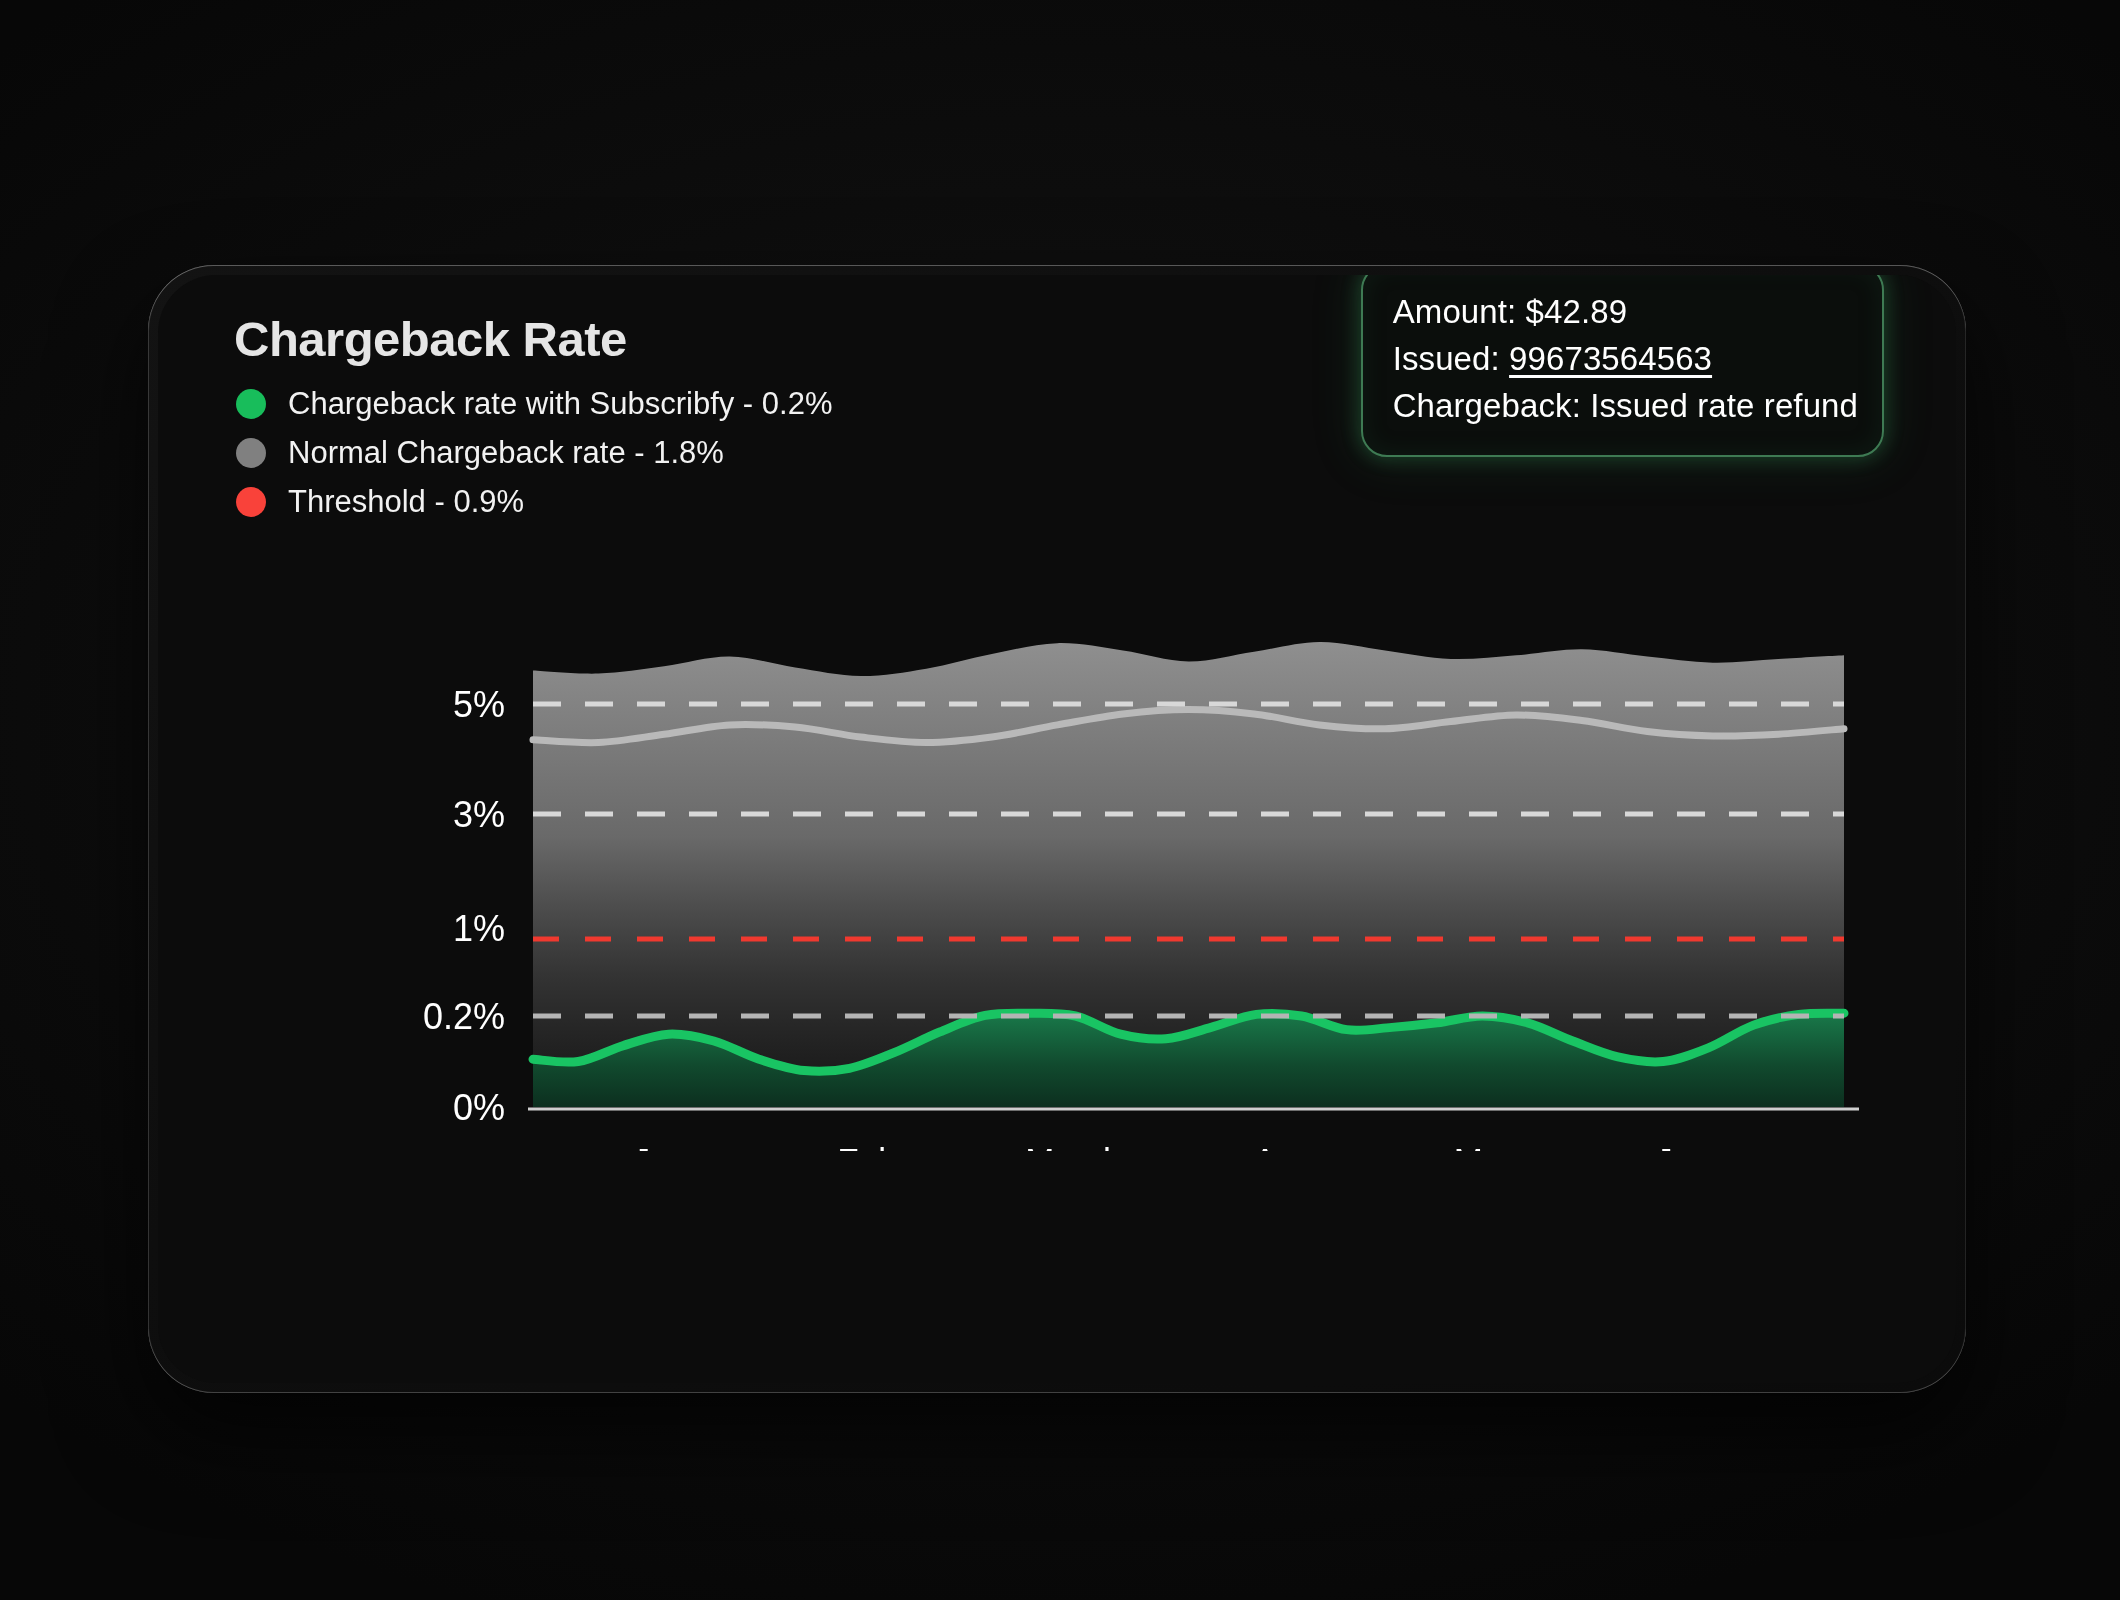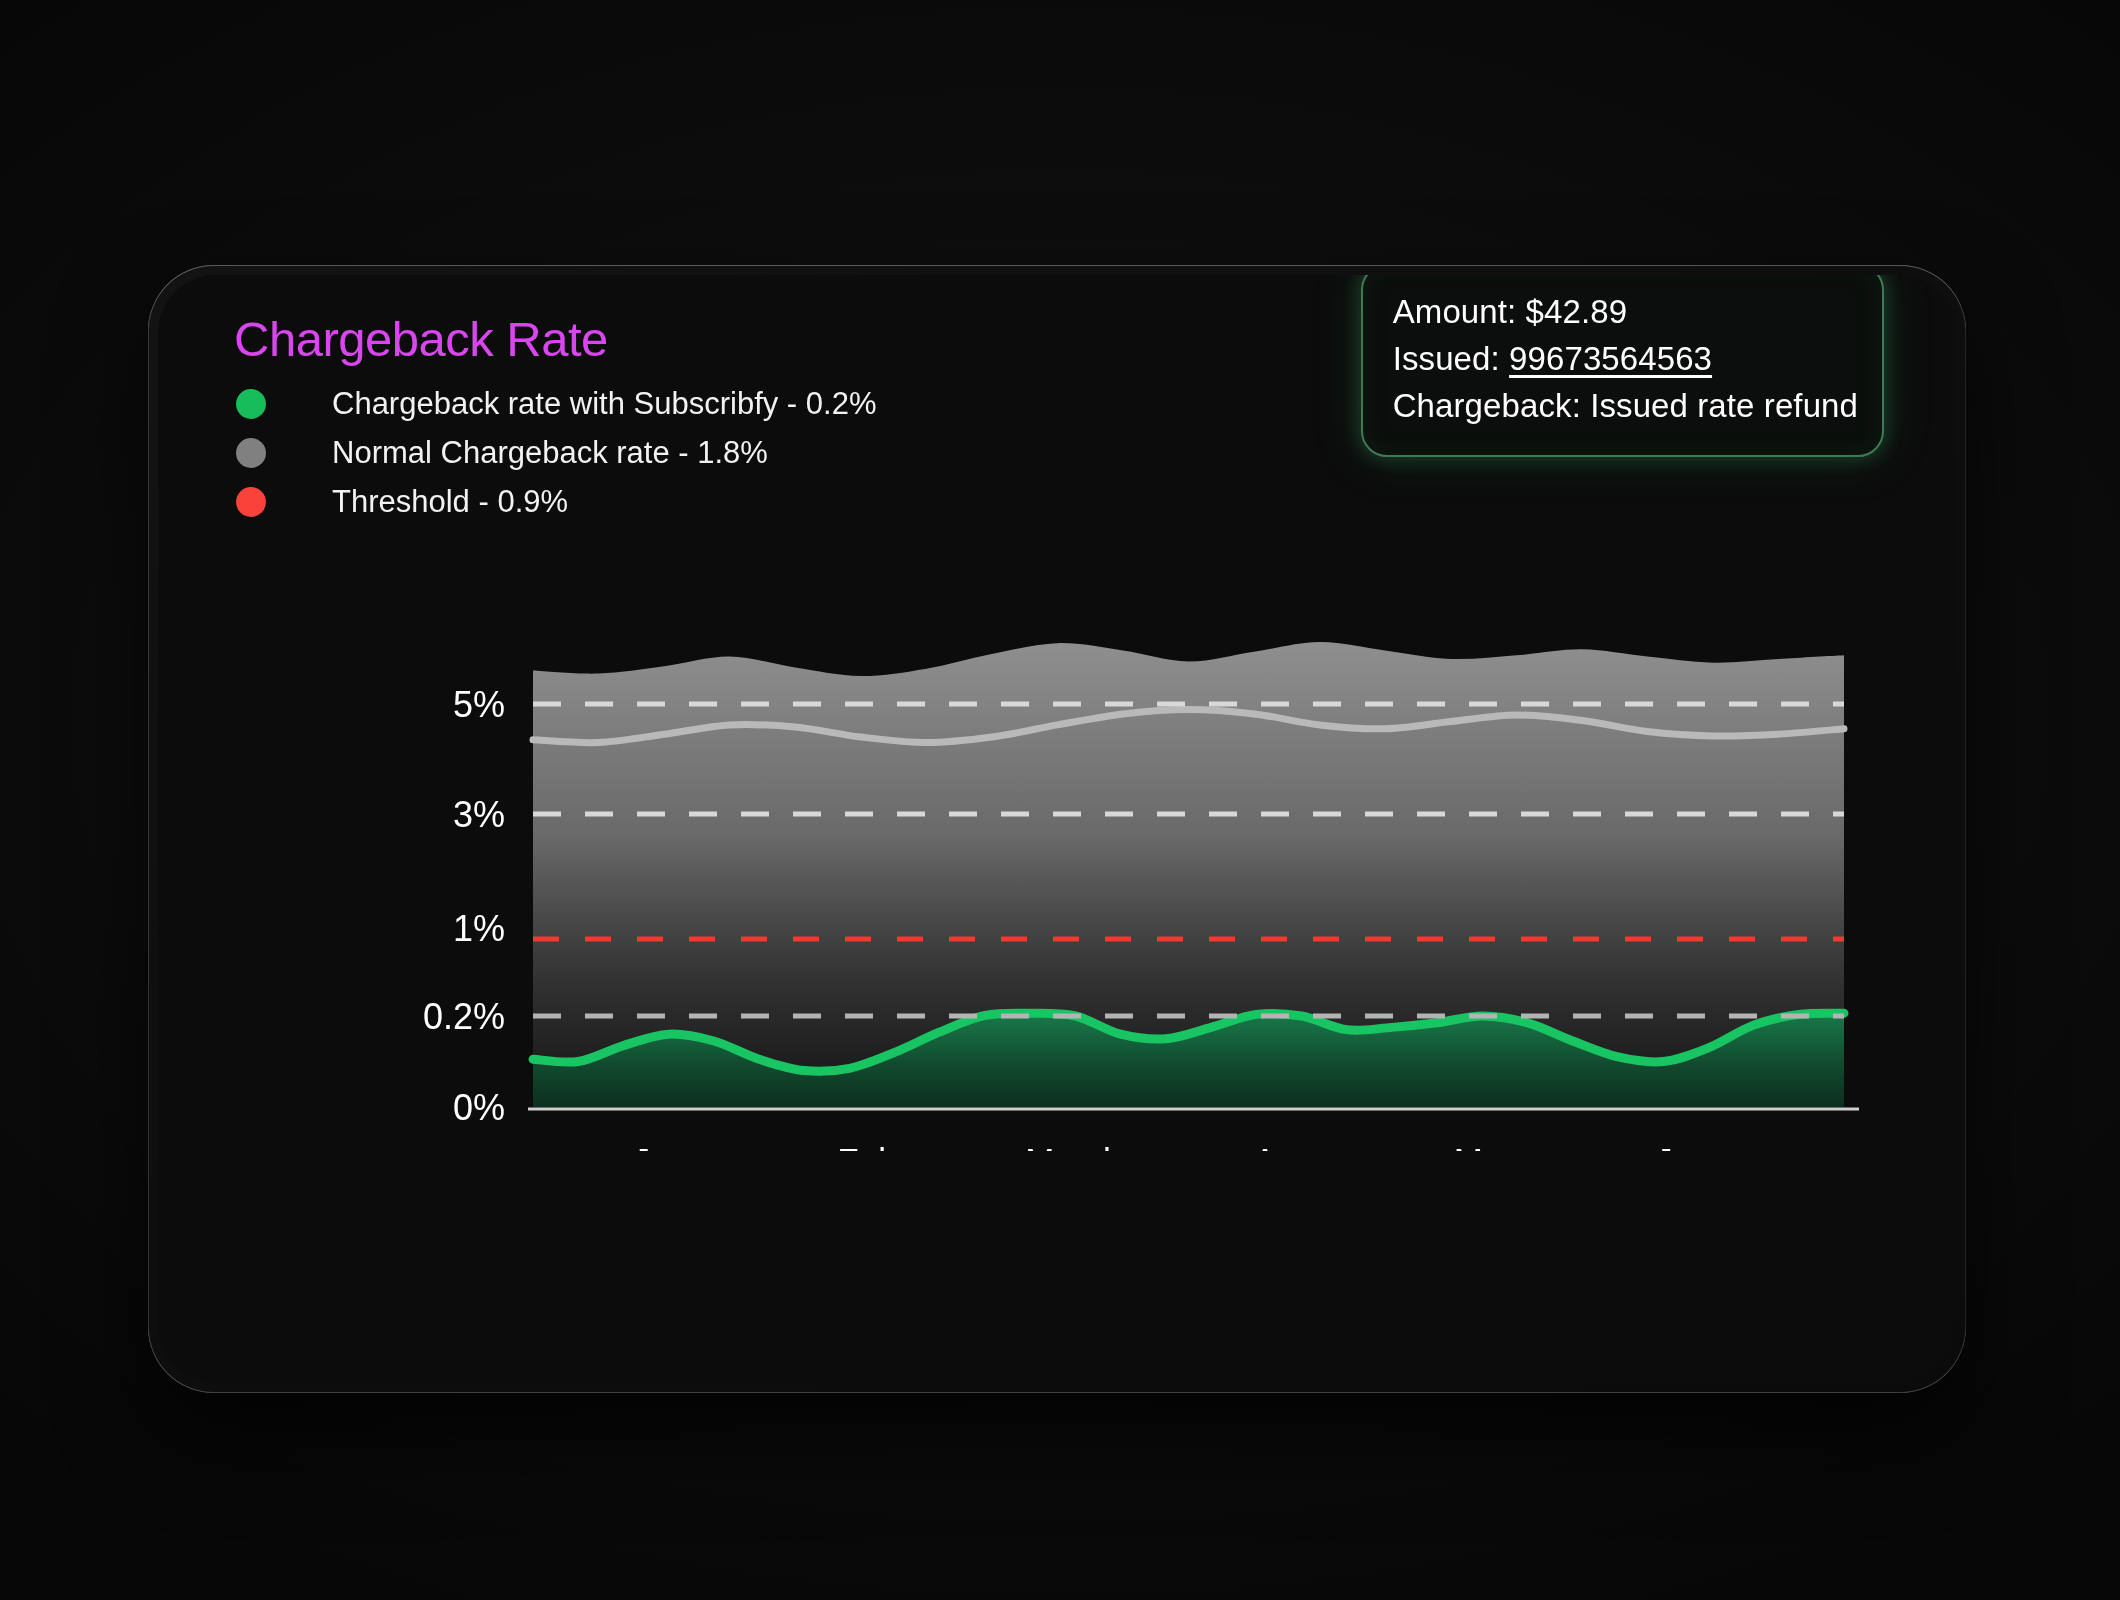--- a/index.html
+++ b/index.html
@@ -32,31 +32,31 @@
   #screen {
     position:absolute;
     left:10px; top:10px; right:10px; bottom:10px;
     border-radius:58px;
     background:#0c0c0c;
     overflow:hidden;
   }
   
   #title {
     position:absolute; left:76px; top:36px;
-    font-size:49px; font-weight:normal; color:#d946ef;
+    font-size:49px; font-weight:bold; color:#e5e5e5;
     letter-spacing:-0.5px; white-space:nowrap;text-align:center;
   }
   #legend {
     position:absolute; left:78px; top:112px;
     display:flex; flex-direction:column; gap:15px;
   }
   .legend-row { display:flex; align-items:center; gap:22px; height:34px; }
   .legend-dot { width:30px; height:30px; border-radius:50%; flex:none; }
   .legend-label {
-    font-size:31px; color:#f2f2f2; white-space:nowrap; line-height:34px;margin-left:44px;
+    font-size:31px; color:#f2f2f2; white-space:nowrap; line-height:34px;
   }
   
   #info-card {
     position:absolute; right:72px; top:-11px;
     padding:22px 24px 26px 30px;
     border-radius:26px;
     background:#0b0e0c;
     border:2px solid #3e7a53;
     box-shadow:
       0 0 18px 2px rgba(60,160,95,0.30),

